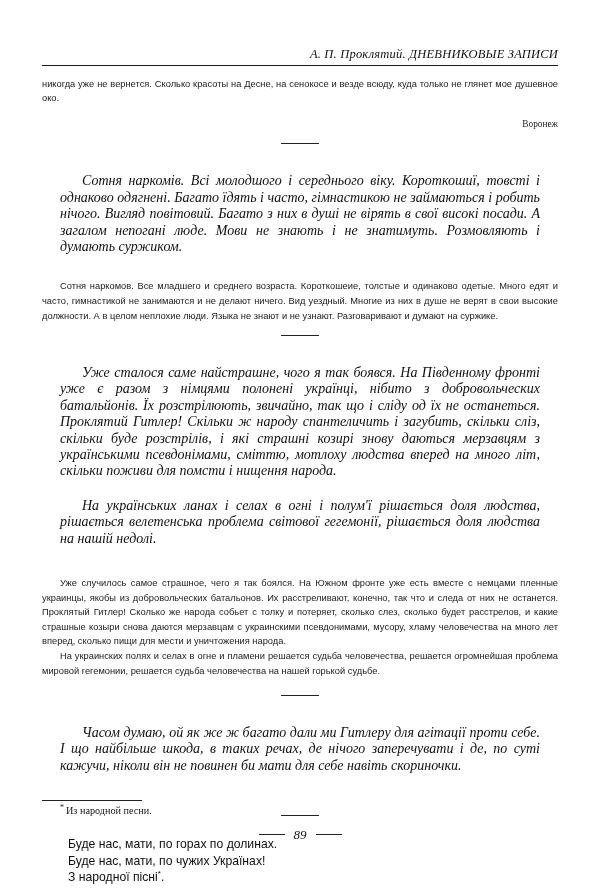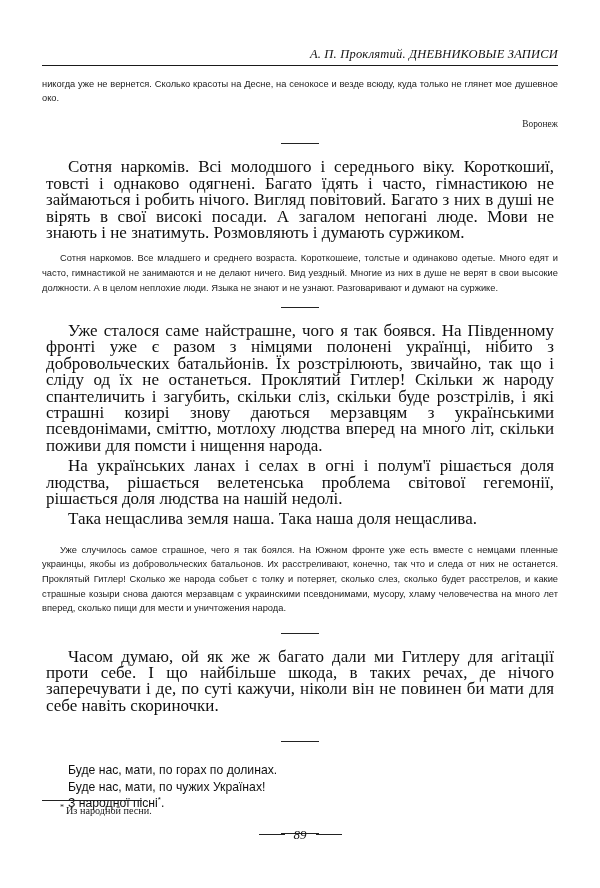--- a/index.html
+++ b/index.html
@@ -55,25 +55,26 @@
   .p-sans {
     font-family: "Liberation Sans", "DejaVu Sans", sans-serif;
     font-size: 9.3px;
     line-height: 14.6px;
     text-align: justify;
     margin: 0;
     color: #1a1a1a;
   }
   .p-serif {
     font-family: "Liberation Serif", "DejaVu Serif", serif;
-    font-size: 17px;
+    font-size: 14px;
     line-height: 16.4px;
     text-align: justify;
-    margin: 4px;
+    margin: 18px;
     color: #0f0f0f;
+    font-style: italic;
   }
   .indent { text-indent: 22px; }
   .indent-sans { text-indent: 18px; }
 
   .gap-sm { height: 6px; }
   .gap-md { height: 11px; }
   .gap-lg { height: 16px; }
 
   .place {
     font-family: Liberation Serif, serif;
@@ -203,25 +204,25 @@
     <p class="p-sans indent-sans">Сотня наркомов. Все младшего и среднего возраста. Короткошеие, толстые и одинаково одетые. Много едят и часто, гимнастикой не занимаются и не делают ничего. Вид уездный. Многие из них в душе не верят в свои высокие должности. А в целом неплохие люди. Языка не знают и не узнают. Разговаривают и думают на суржике.</p>
 
     <div class="gap-md"></div>
 
     <div class="divider"><i></i></div>
 
     <div class="gap-md"></div>
 
     <p class="p-serif indent">Уже сталося саме найстрашне, чого я так боявся. На Південному фронті уже є разом з німцями полонені українці, нібито з добровольческих батальйонів. Їх розстрілюють, звичайно, так що і сліду од їх не останеться. Проклятий Гитлер! Скільки ж народу спантеличить і загубить, скільки сліз, скільки буде розстрілів, і які страшні козирі знову даються мерзавцям з українськими псевдонімами, сміттю, мотлоху людства вперед на много літ, скільки поживи для помсти і нищення народа.</p>
     <p class="p-serif indent">На українських ланах і селах в огні і полум'ї рішається доля людства, рішається велетенська проблема світової гегемонії, рішається доля людства на нашій недолі.</p>
-    <p class="p-serif indent">Така нещаслива земля наша. Така наша доля нещаслива.</p>
 
     <div class="gap-md"></div>
 
     <p class="p-sans indent-sans">Уже случилось самое страшное, чего я так боялся. На Южном фронте уже есть вместе с немцами пленные украинцы, якобы из добровольческих батальонов. Их расстреливают, конечно, так что и следа от них не останется. Проклятый Гитлер! Сколько же народа собьет с толку и потеряет, сколько слез, сколько будет расстрелов, и какие страшные козыри снова даются мерзавцам с украинскими псевдонимами, мусору, хламу человечества на много лет вперед, сколько пищи для мести и уничтожения народа.</p>
+    <p class="p-sans indent-sans">На украинских полях и селах в огне и пламени решается судьба человечества, решается огромнейшая проблема мировой гегемонии, решается судьба человечества на нашей горькой судьбе.</p>
 
     <div class="gap-lg"></div>
 
     <div class="divider"><i></i></div>
 
     <div class="gap-md"></div>
 
     <p class="p-serif indent">Часом думаю, ой як же ж багато дали ми Гитлеру для агітації проти себе. І що найбільше шкода, в таких речах, де нічого заперечувати і де, по суті кажучи, ніколи він не повинен би мати для себе навіть скориночки.</p>
 
     <div class="gap-sm"></div>

